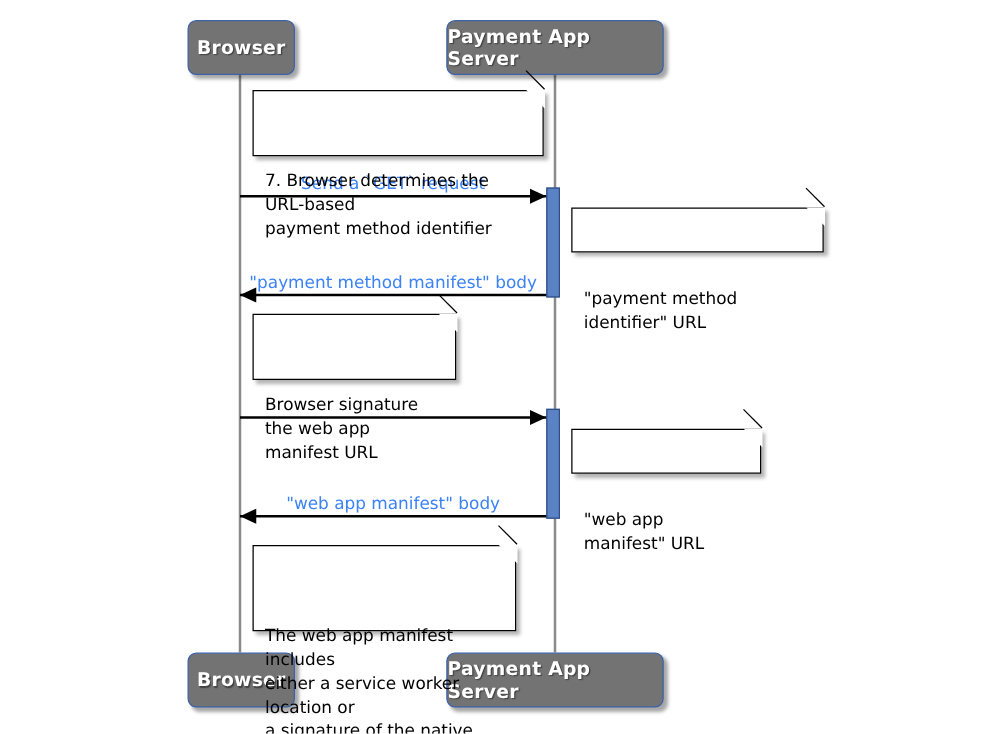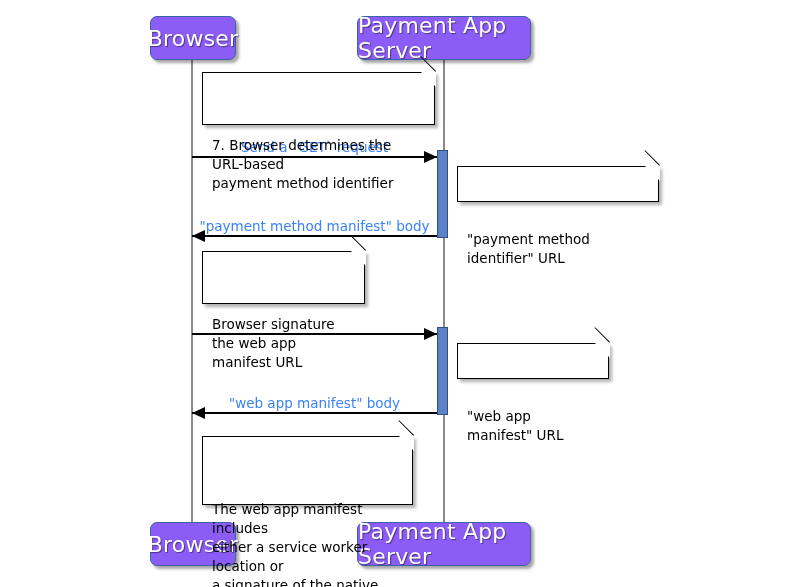--- a/index.html
+++ b/index.html
@@ -22,30 +22,30 @@
   
   .lifeline {
     position: absolute;
     width: 2px;
     background: #8a8a8a;
   }
 
   
   .participant {
     position: absolute;
-    background: #8b5cf6;
+    background: #737373;
     border: 1px solid #3c63a8;
     border-radius: 7px;
     box-shadow: 3px 3px 3px rgba(0,0,0,0.35);
     display: flex;
     align-items: center;
     justify-content: center;
     color: #ffffff;
-    font-size: 22px;
-    font-weight: normal;
+    font-size: 15px;
+    font-weight: bold;
     letter-spacing: 0.2px;
     text-shadow: 1px 1px 1px rgba(0,0,0,0.45);
     box-sizing: border-box;
   }
 
   
   .activation {
     position: absolute;
     width: 11px;
     background: #5b82c5;

